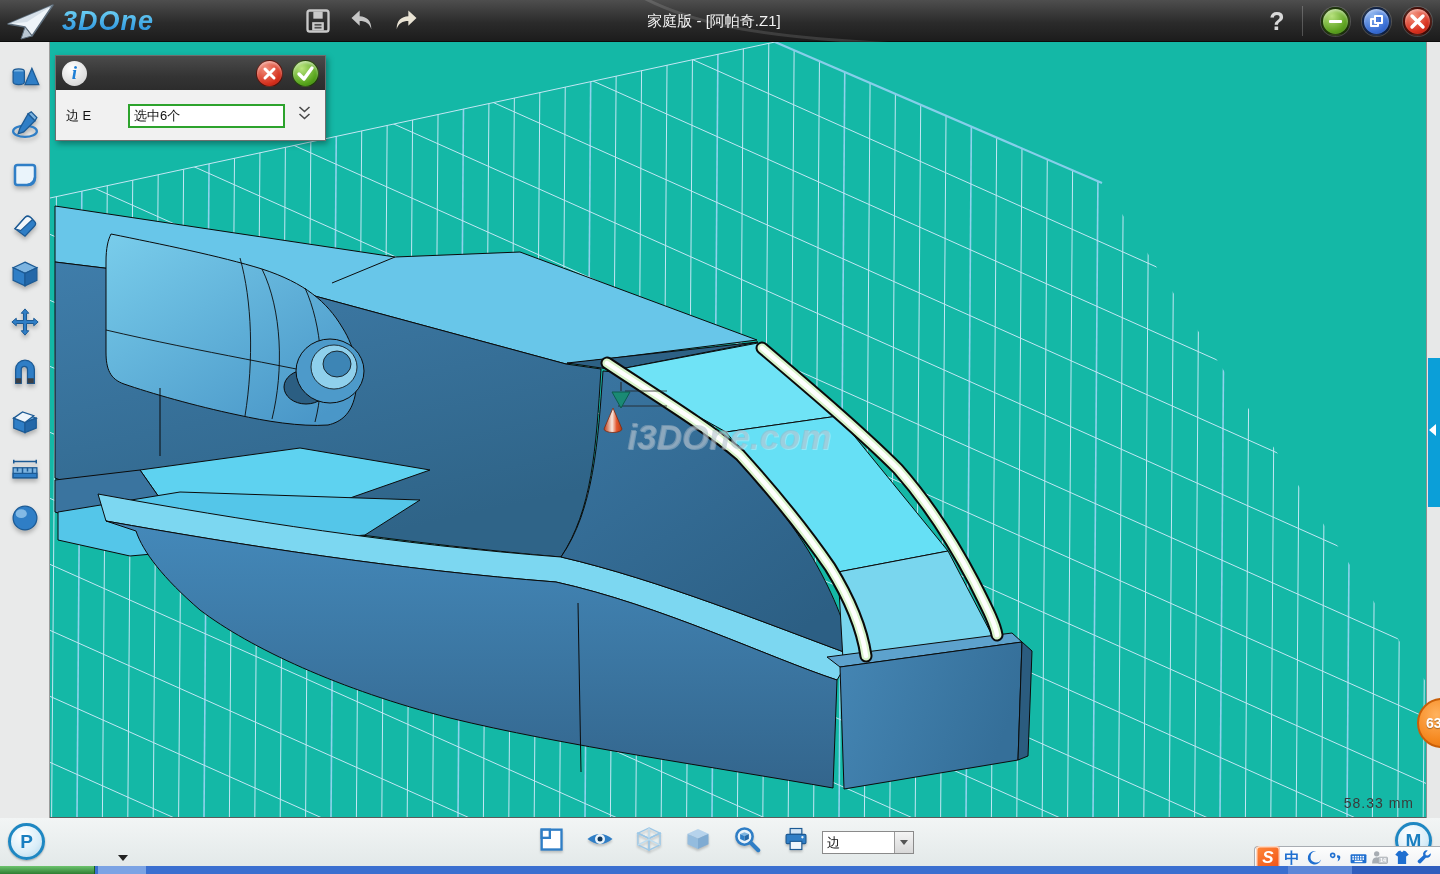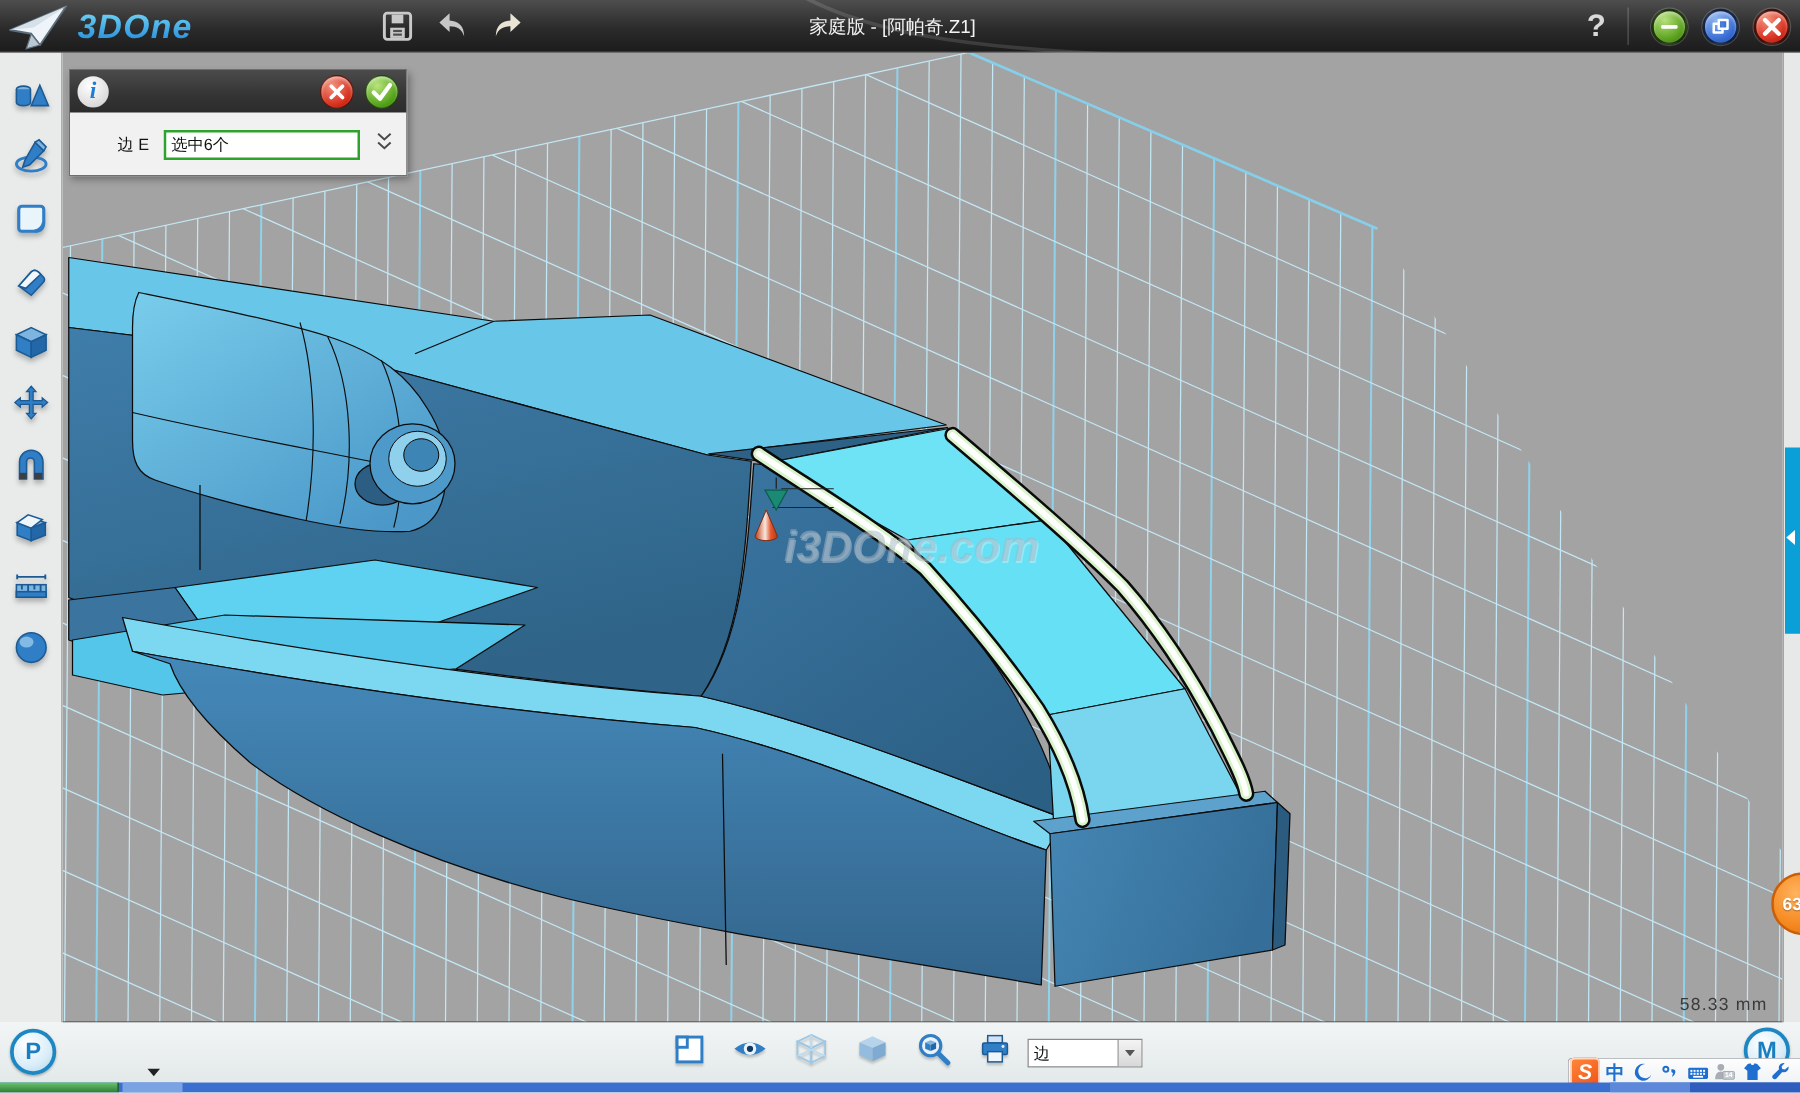--- a/index.html
+++ b/index.html
@@ -34,40 +34,40 @@
 
   
   .left-toolbar { position:absolute; left:0; top:42px; width:50px; height:776px;
     background:#e9eaea; border-right:1px solid #9c9c9c; z-index:20; }
   .lt-btn { position:absolute; left:9px; width:32px; height:32px; display:flex;
     align-items:center; justify-content:center; cursor:pointer;
     filter:drop-shadow(0 3px 2px rgba(0,0,0,.25)); }
 
   
   .viewport { position:absolute; left:50px; top:42px; width:1376px; height:776px;
-    background:#a3a3a3; border-bottom:1px solid #5c5c5c; overflow:hidden; }
+    background:#14b8a6; border-bottom:1px solid #5c5c5c; overflow:hidden; }
   .viewport svg { position:absolute; left:0; top:0; }
   .dim-label { position:absolute; right:12px; top:753px; font-family:Liberation Sans, sans-serif;
     font-size:14px; color:#3a3a3a; letter-spacing:1px; }
 
   
   .dialog { position:absolute; left:55px; top:55px; width:271px; height:86px; z-index:50;
     border:1px solid #6e6e6e; box-shadow:2px 3px 6px rgba(0,0,0,.35); background:#f1f1f1; }
   .dlg-head { height:34px; background:linear-gradient(#4b4b4b,#343434 60%,#2c2c2c);
     display:flex; align-items:center; padding:0 6px; }
   .dlg-info { width:25px; height:25px; border-radius:50%;
     background:radial-gradient(circle at 40% 30%, #ffffff, #dcdcdc 70%, #bdbdbd);
     color:#1d7fd6; font-family:"Liberation Serif",serif; font-weight:bold; font-style:italic;
     font-size:19px; display:flex; align-items:center; justify-content:center; }
   .dlg-spacer { flex:1; }
   .dlg-cbtn { width:27px; height:27px; border-radius:50%; margin-left:9px; position:relative;
     border:1px solid rgba(0,0,0,.55); box-shadow:inset 0 2px 3px rgba(255,255,255,.55); }
   .dlg-cancel { background:radial-gradient(circle at 35% 30%, #f2917e, #d5301d 65%, #a01204); }
   .dlg-ok { background:radial-gradient(circle at 35% 30%, #b9e57d, #55a31a 65%, #2f7406); }
-  .dlg-body { height:51px; display:flex; align-items:center; padding:0 10px; gap:10px;margin-left:28px; }
+  .dlg-body { height:51px; display:flex; align-items:center; padding:0 10px; gap:10px; }
   .dlg-label { font-size:13px; color:#111; white-space:nowrap; width:52px; }
   .dlg-input { width:157px; height:24px; border:2px solid #2da32d; background:#fff;
     font-size:13px; color:#111; padding:0 4px; outline:none; font-family:"Liberation Sans",sans-serif; }
   .dlg-chev { margin-left:2px; cursor:pointer; }
 
   
   .right-strip { position:absolute; left:1426px; top:42px; width:14px; height:776px;
     background:#e7e8e8; border-left:1px solid #8f8f8f; z-index:10; }
   .panel-handle { position:absolute; left:1428px; top:358px; width:12px; height:149px;
     background:#0b9fd8; z-index:11; cursor:pointer; }

